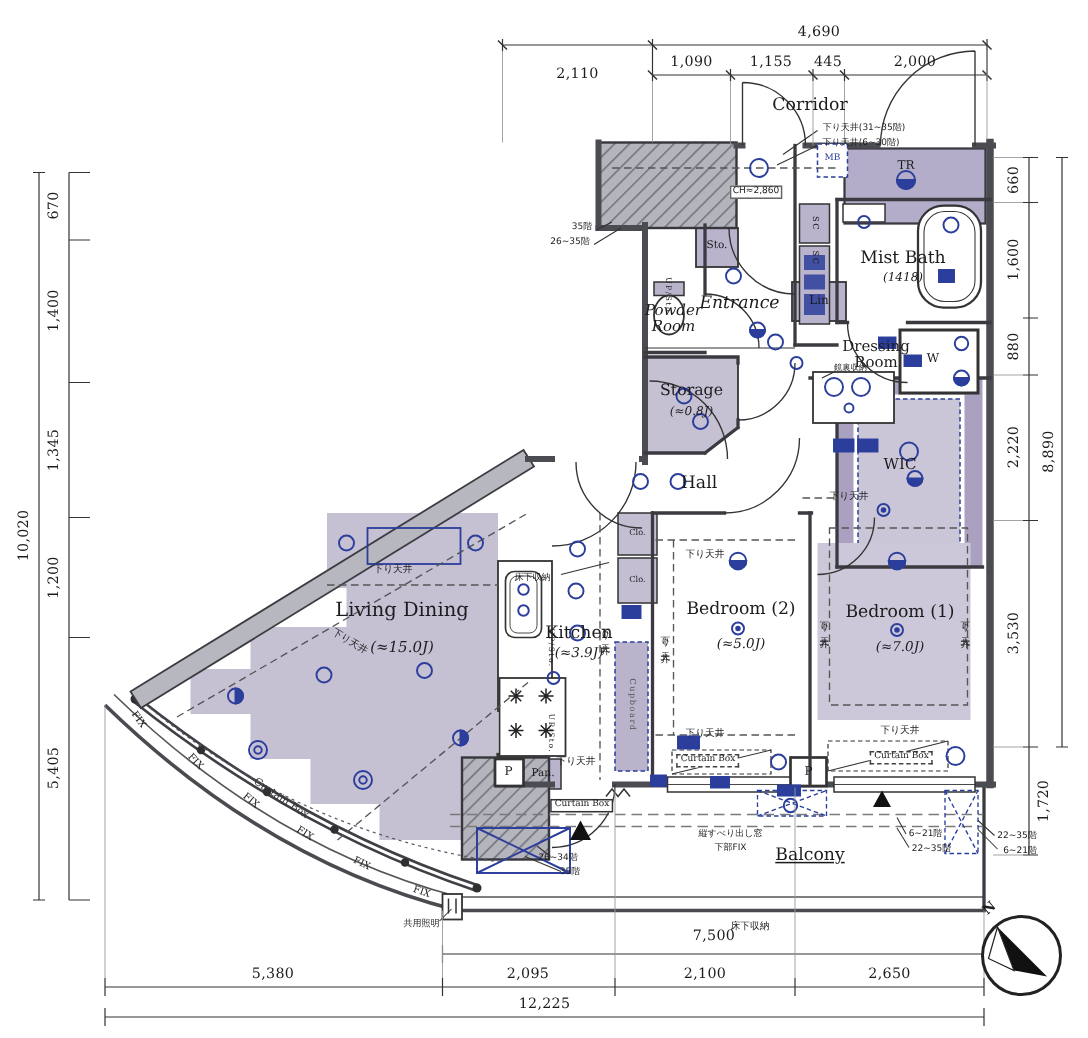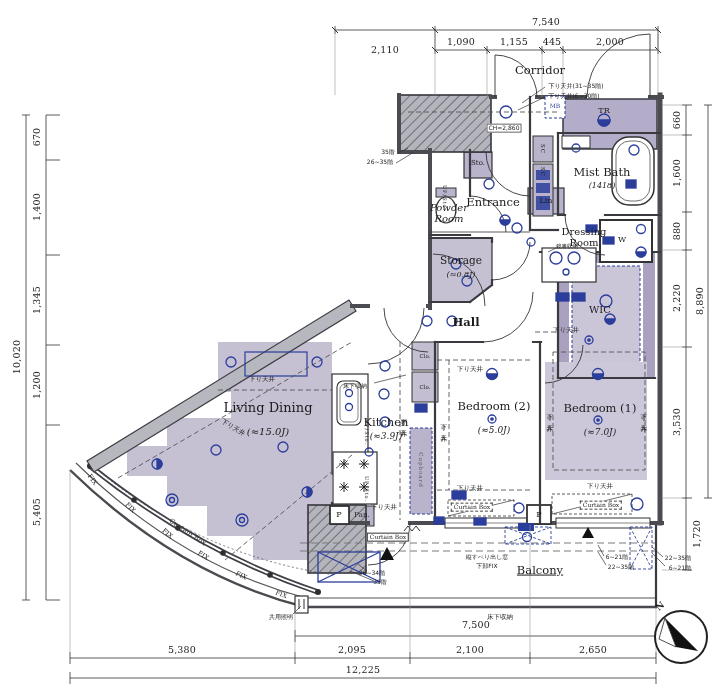--- a/index.html
+++ b/index.html
@@ -327,21 +327,21 @@
   <g>
     <circle cx="681" cy="637" r="26" fill="#fff" stroke="#222" stroke-width="2"></circle>
     <polygon points="665,618 698,651 676,647" fill="#111"></polygon>
     <polygon points="665,618 676,647 659,639" fill="#fff" stroke="#222" stroke-width=".8"></polygon>
   </g>
 </svg>
 
 <div>
 
   <span class="lbl dim" style="left:385px;top:22px;margin-top:28px;">2,110</span>
-  <span class="lbl dim" style="left:546px;top:22px;">7,540</span>
+  <span class="lbl dim" style="left:546px;top:22px;">4,690</span>
   <span class="lbl dim" style="left:461px;top:42px;">1,090</span>
   <span class="lbl dim" style="left:514px;top:42px;">1,155</span>
   <span class="lbl dim" style="left:552px;top:42px;">445</span>
   <span class="lbl dim" style="left:610px;top:42px;">2,000</span>
   <span class="lbl dim" style="left:37px;top:137px;transform:translate(-50%,-50%) rotate(-90deg);">670</span>
   <span class="lbl dim" style="left:37px;top:207px;transform:translate(-50%,-50%) rotate(-90deg);">1,400</span>
   <span class="lbl dim" style="left:37px;top:300px;transform:translate(-50%,-50%) rotate(-90deg);">1,345</span>
   <span class="lbl dim" style="left:37px;top:385px;transform:translate(-50%,-50%) rotate(-90deg);">1,200</span>
   <span class="lbl dim" style="left:37px;top:512px;transform:translate(-50%,-50%) rotate(-90deg);">5,405</span>
   <span class="lbl dim" style="left:17px;top:357px;transform:translate(-50%,-50%) rotate(-90deg);">10,020</span>
@@ -354,28 +354,28 @@
   <span class="lbl dim" style="left:697px;top:534px;transform:translate(-50%,-50%) rotate(-90deg);">1,720</span>
   <span class="lbl jp" style="left:500px;top:618px;">床下収納</span>
   <span class="lbl dim" style="left:476px;top:625px;">7,500</span>
   <span class="lbl dim" style="left:182px;top:650px;">5,380</span>
   <span class="lbl dim" style="left:352px;top:650px;text-align:center;">2,095</span>
   <span class="lbl dim" style="left:470px;top:650px;">2,100</span>
   <span class="lbl dim" style="left:593px;top:650px;">2,650</span>
   <span class="lbl dim" style="left:363px;top:670px;">12,225</span>
 
   <span class="lbl room" style="left:540px;top:70px;">Corridor</span>
-  <span class="lbl room" style="left:493px;top:202px;">Entrance</span>
+  <span class="lbl room" style="left:493px;top:202px;font-style:italic;">Entrance</span>
   <span class="lbl room wrap" style="left:449px;top:213px;font-size:10px;">Powder Room</span>
   <span class="lbl room" style="left:461px;top:261px;font-size:10.5px;">Storage</span>
   <span class="lbl rs" style="left:461px;top:275px;font-size:8px;">(≈0.8J)</span>
   <span class="lbl room" style="left:602px;top:172px;">Mist Bath</span>
   <span class="lbl rs" style="left:602px;top:186px;font-size:8px;">(1418)</span>
   <span class="lbl room wrap2" style="left:584px;top:237px;font-size:10px;">Dressing Room</span>
-  <span class="lbl room" style="left:466px;top:322px;font-weight:bold;">Hall</span>
+  <span class="lbl room" style="left:466px;top:322px;">Hall</span>
   <span class="lbl room" style="left:600px;top:310px;font-size:10px;">WIC</span>
   <span class="lbl room" style="left:386px;top:422px;">Kitchen</span>
   <span class="lbl rs" style="left:386px;top:436px;">(≈3.9J)</span>
   <span class="lbl big" style="left:268px;top:408px;">Living Dining</span>
   <span class="lbl rs" style="left:268px;top:432px;font-size:10px;">(≈15.0J)</span>
   <span class="lbl room" style="left:494px;top:406px;">Bedroom (2)</span>
   <span class="lbl rs" style="left:494px;top:430px;">(≈5.0J)</span>
   <span class="lbl room" style="left:600px;top:408px;">Bedroom (1)</span>
   <span class="lbl rs" style="left:600px;top:432px;">(≈7.0J)</span>
   <span class="lbl room" style="left:540px;top:570px;text-decoration:underline;">Balcony</span>

